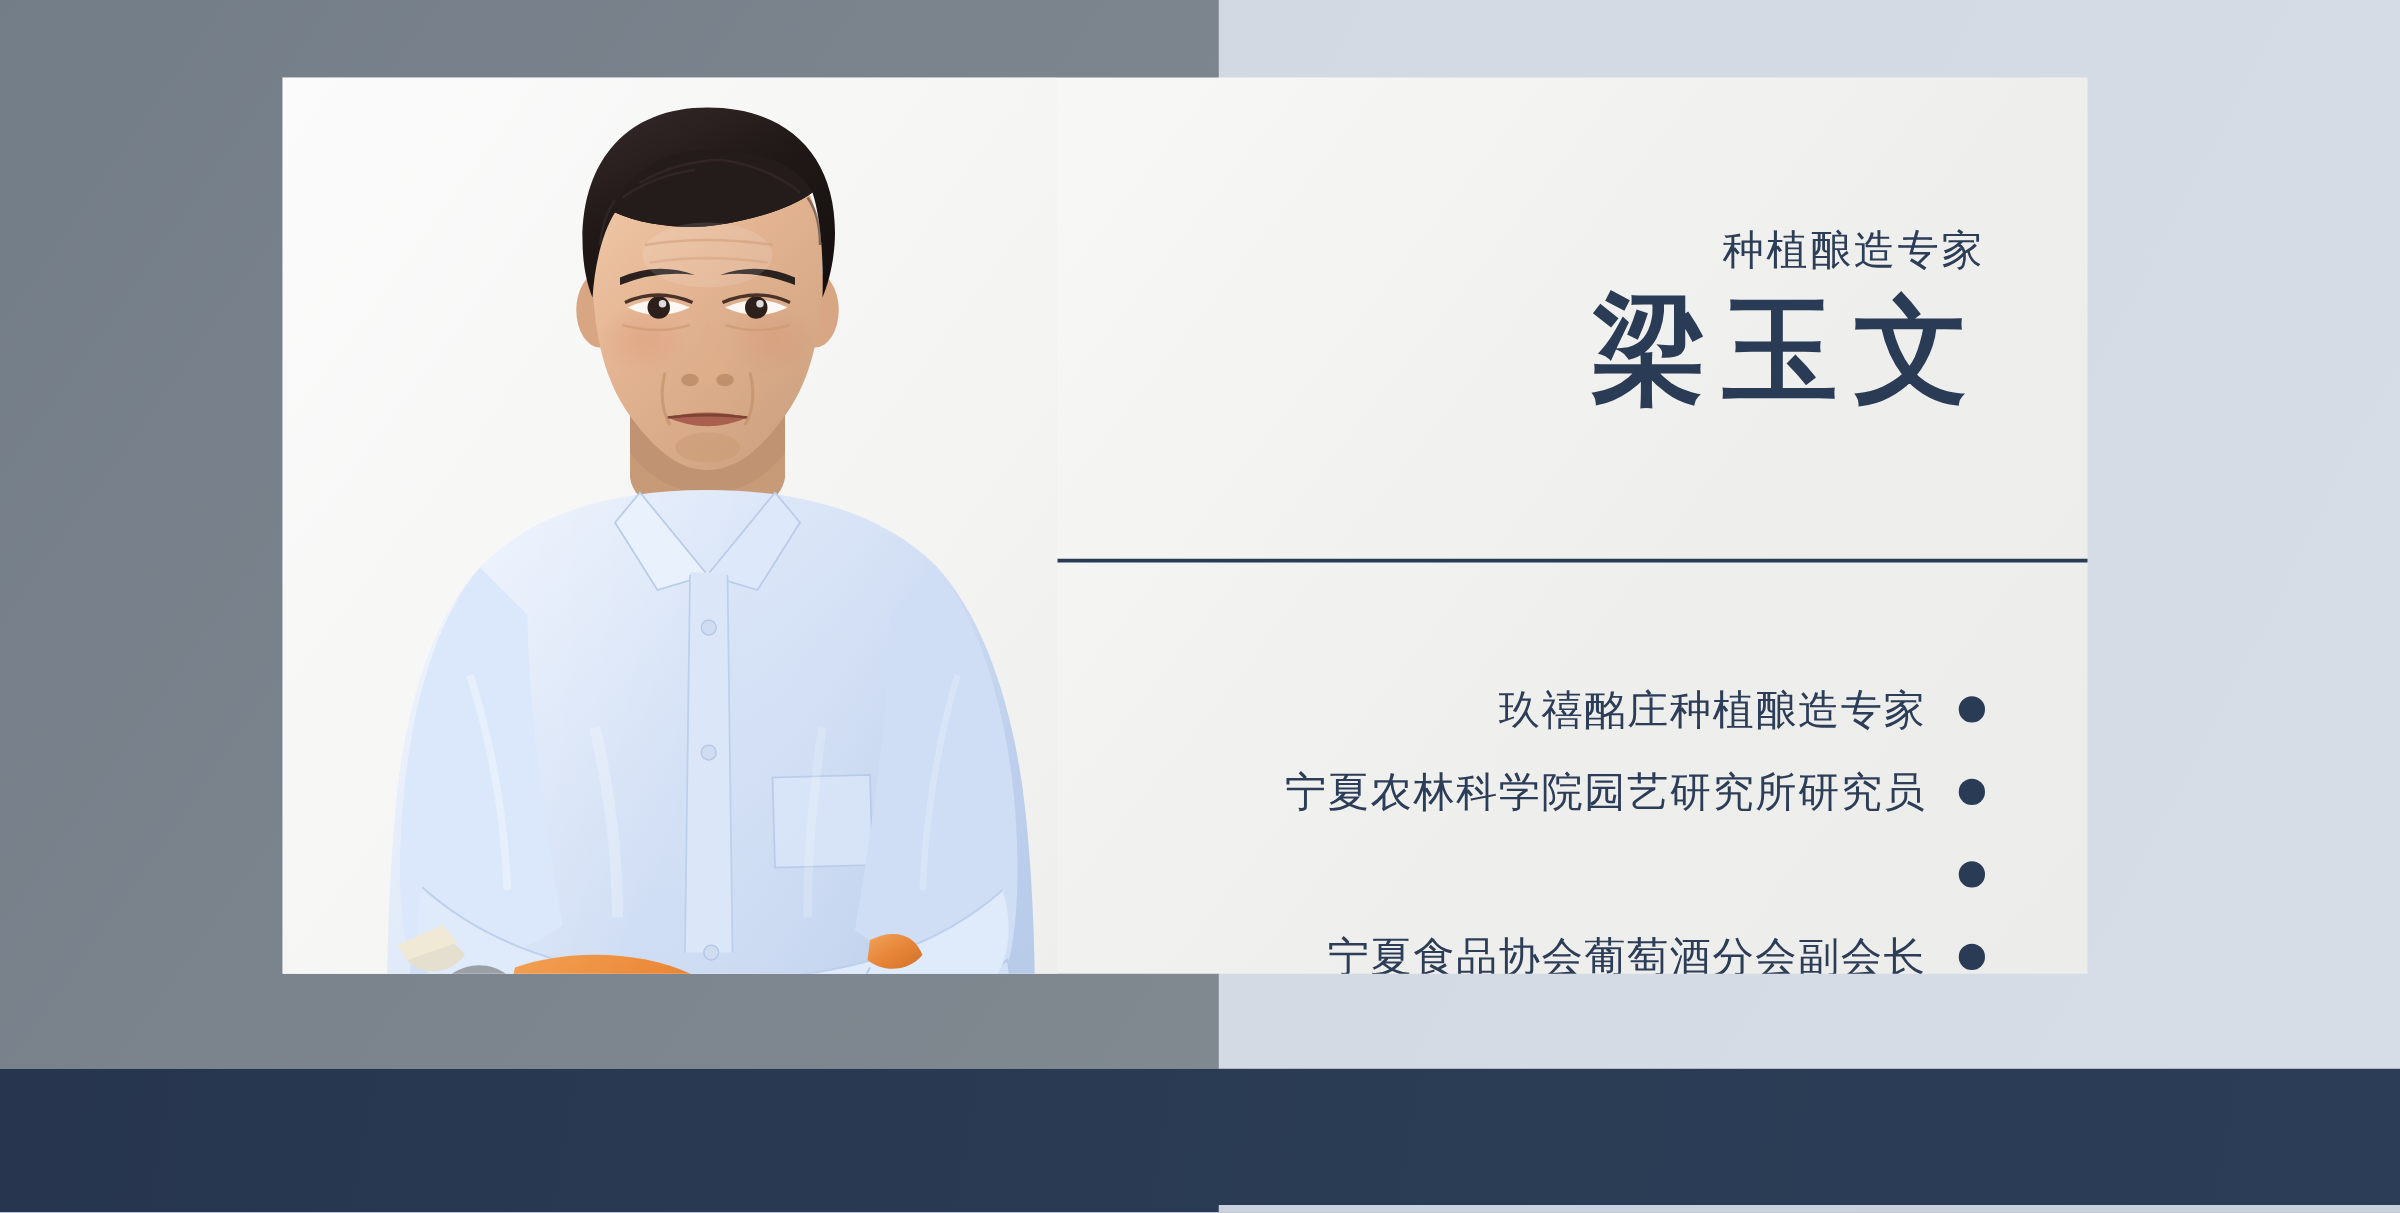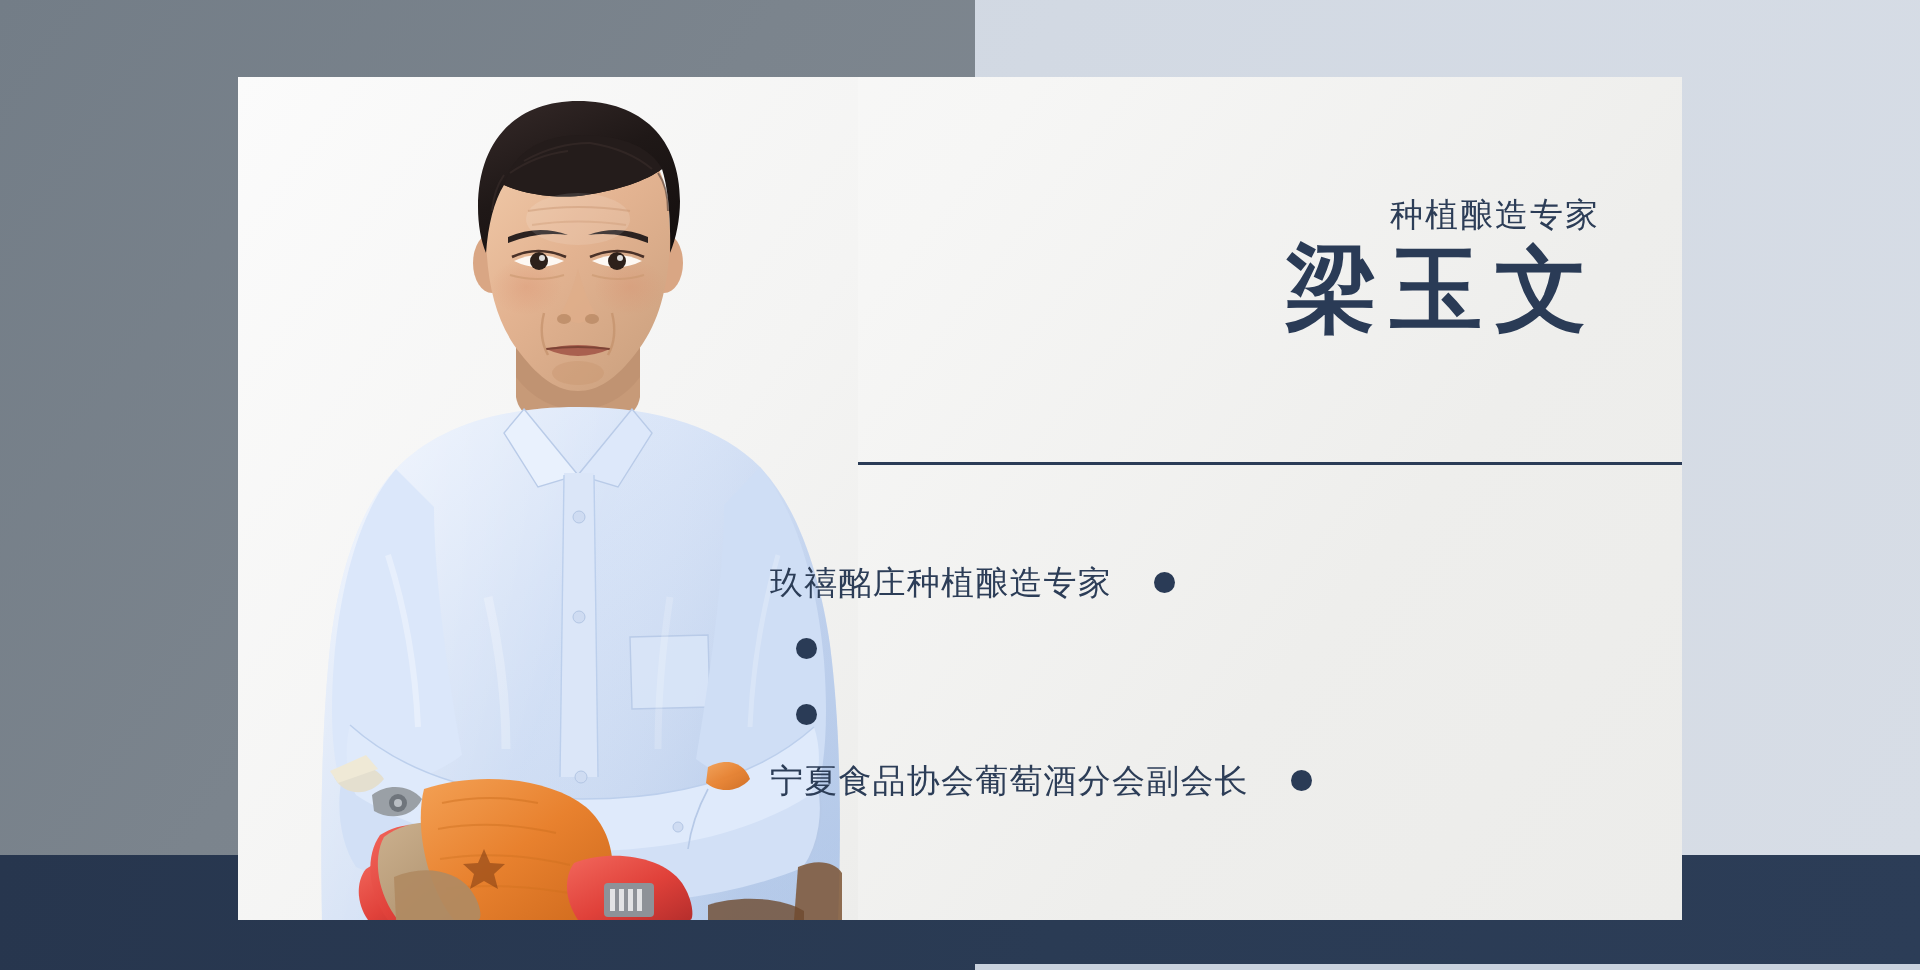--- a/index.html
+++ b/index.html
@@ -25,25 +25,24 @@
     position:absolute; left:0; top:855px; width:1920px; height:115px;
     background:linear-gradient(100deg,#27364e 0%,#2a3b54 55%,#2c3d57 100%);
   }
   .bg-bottom-strip{
     position:absolute; left:975px; bottom:0; width:945px; height:6px;
     background:#c9d2de;
   }
 
   
   #profile-card{
-    position:absolute; left:238px; top:62px;
-    width:1444px; height:843px;
+    position:absolute; left:226px; top:62px;
+    width:1444px; height:717px;
     background:linear-gradient(128deg,#fbfbfb 0%,#f6f6f5 38%,#eeeeec 72%,#ececea 100%);
     overflow:hidden;
-    margin-top:15px;
   }
 
   
   #portrait{
     position:absolute; left:0px; top:0px;
     width:620px; height:843px;
     overflow:hidden;
   }
   #portrait svg{ display:block; width:620px; height:843px; }
 
@@ -51,43 +50,42 @@
   #identity-block{
     position:absolute; right:82px; top:118px;
     text-align:right;
   }
   #role-subtitle{
     font-size:33px; letter-spacing:2px; color:#2c3d57;
     font-weight:400; line-height:1.2;
   }
   #person-name{
     margin-top:10px;
-    font-family:Liberation Mono, monospace;
+    font-family:Liberation Serif, serif;
     font-size:92px; font-weight:700; color:#2a3b56;
     letter-spacing:13px; line-height:1.12;
     text-indent:13px;
   }
 
   
   #divider{
     position:absolute; left:620px; top:383px; width:980px; height:6px;
   }
   #divider .rule{
     position:absolute; left:0; top:2px; right:8px; height:3px; background:#2a3b56;
   }
 
   
   #credentials{
     position:absolute; right:82px; top:472px;
     width:830px;
   }
   .cred-row{
-    display:flex; align-items:center; justify-content:flex-start;
+    display:flex; align-items:center; justify-content:flex-end;
     height:66px;
-    gap:16px;
   }
   .cred-label{
     font-size:33px; color:#2c3d57; letter-spacing:1.2px;
     white-space:nowrap; line-height:1;
   }
   .cred-bullet{
     width:21px; height:21px; border-radius:50%;
     background:#2a3b56; margin-left:26px; flex:0 0 auto;
   }
 </style>
@@ -361,20 +359,21 @@
     <div class="rule"></div>
 
   </div>
 
   <div id="credentials">
     <div class="cred-row">
       <span class="cred-label">玖禧酩庄种植酿造专家</span>
       <span class="cred-bullet"></span>
     </div>
     <div class="cred-row">
+      <span class="cred-label">宁夏农林科学院园艺研究所研究员</span>
       <span class="cred-bullet"></span>
     </div>
     <div class="cred-row">
       <span class="cred-bullet"></span>
     </div>
     <div class="cred-row">
       <span class="cred-label">宁夏食品协会葡萄酒分会副会长</span>
       <span class="cred-bullet"></span>
     </div>
   </div>

